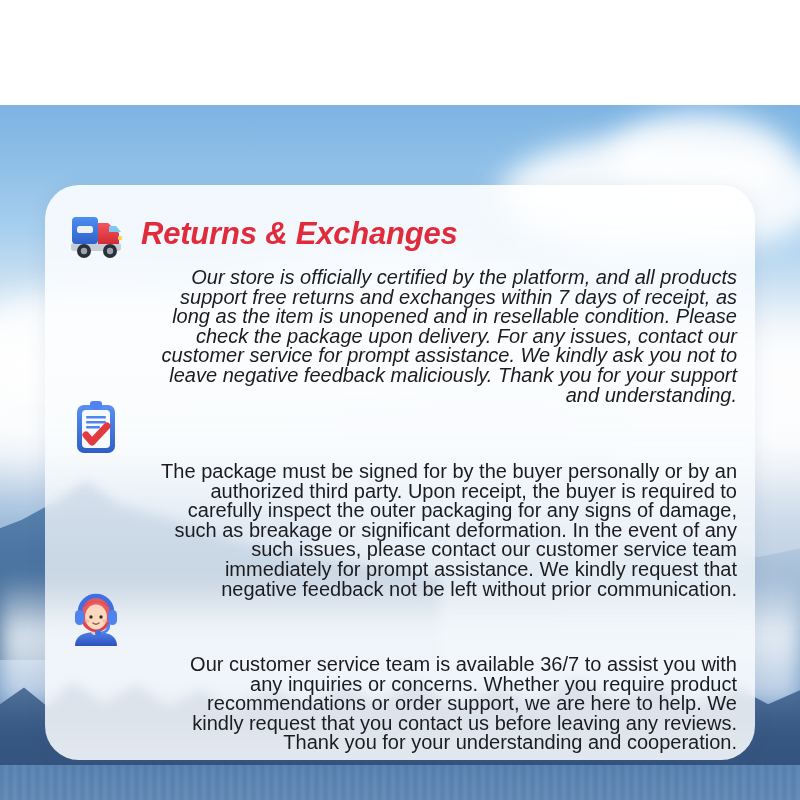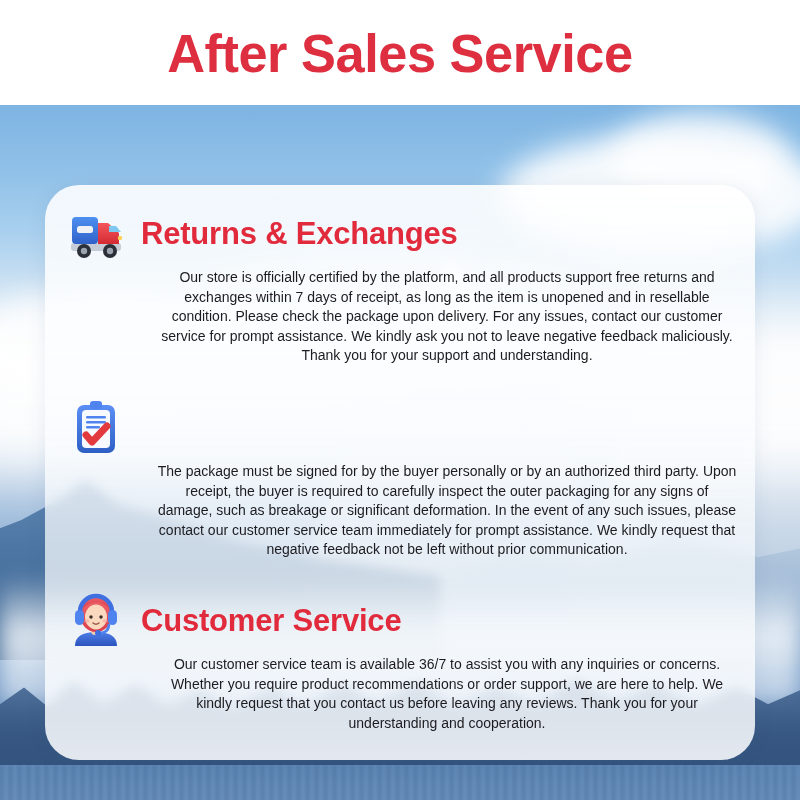--- a/index.html
+++ b/index.html
@@ -128,21 +128,21 @@
                 rgba(255,255,255,0.88) 0%,
                 rgba(250,252,254,0.80) 35%,
                 rgba(248,251,253,0.72) 70%,
                 rgba(252,253,255,0.88) 100%);
     backdrop-filter:blur(6px);
     box-shadow:0 2px 18px rgba(60,90,130,0.10);
     overflow:hidden;
   }
 
   .section { position:absolute; }
-  .sec-1 { left:20px; top:18px;  width:672px; }
+  .sec-1 { left:20px; top:18px;  width:672px;font-style:italic; }
   .sec-2 { left:20px; top:212px; width:672px; }
   .sec-3 { left:20px; top:405px; width:672px; }
 
   .sec-head {
     display:flex;
     align-items:center;
     gap:14px;
     height:62px;
   }
   .sec-icon {
@@ -155,37 +155,34 @@
     font-size:31px;
     font-weight:bold;
     color:#e12b3c;
     letter-spacing:-0.2px;
     white-space:nowrap;
   }
   .sec-body {
     margin-left:92px;
     margin-top:3px;
     width:580px;
-    font-size:14px;
+    font-size:20px;
     line-height:19.6px;
     color:#1c1c20;
-    text-align:center;
+    text-align:right;
     white-space:pre-line;
   }
 
   svg { display:block; overflow:visible; }
 </style>
 </head>
 <body>
 
 <div id="page">
 
-  <div class="header">
-    <div class="header-title">After Sales Service</div>
-  </div>
 
   <div class="scene">
     <div class="peak main"></div>
     <div class="peak right"></div>
     <div class="cloud c1"></div>
     <div class="cloud c2"></div>
     <div class="cloud band"></div>
     <div class="cloud c3"></div>
     <div class="cloud c4"></div>
     <div class="ridge2"></div>
@@ -276,19 +273,18 @@
             <ellipse cx="22" cy="31" rx="2.6" ry="1.8" fill="#f6a8a0" opacity="0.7"></ellipse>
             <ellipse cx="40" cy="31" rx="2.6" ry="1.8" fill="#f6a8a0" opacity="0.7"></ellipse>
             <path d="M28 33 q3 2.5 6 0" stroke="#9c5a4a" stroke-width="1.6" fill="none" stroke-linecap="round"></path>
             <path d="M15 22 a16 16 0 0 1 32 0" stroke="#3f6fe0" stroke-width="4.5" fill="none"></path>
             <rect x="10" y="20" width="9" height="15" rx="4.5" fill="#4f83ef"></rect>
             <rect x="43" y="20" width="9" height="15" rx="4.5" fill="#4f83ef"></rect>
             <path d="M44 34 q0 9 -10 9" stroke="#4f83ef" stroke-width="2.6" fill="none"></path>
             <circle cx="33" cy="43" r="3" fill="#3f6fe0"></circle>
           </svg>
         </div>
-        <div class="sec-title">Customer Service</div>
       </div>
       <div class="sec-body">Our customer service team is available 36/7 to assist you with any inquiries or concerns. Whether you require product recommendations or order support, we are here to help. We kindly request that you contact us before leaving any reviews. Thank you for your understanding and cooperation.</div>
     </div>
 
   </div>
 </div>
 
 </body></html>

